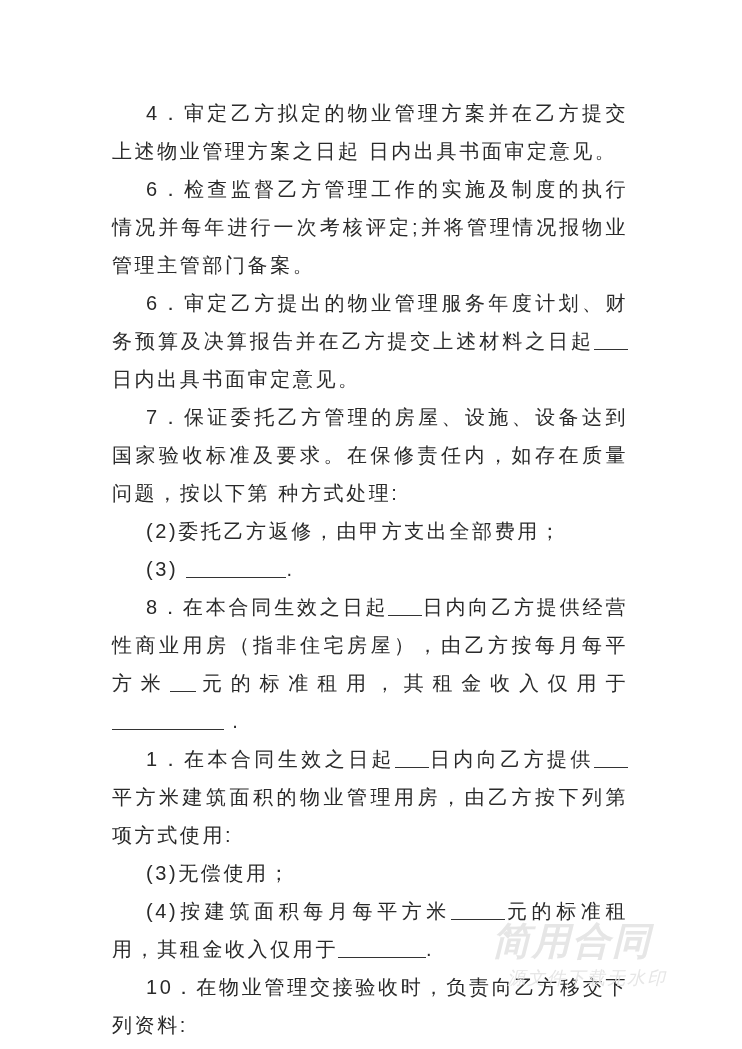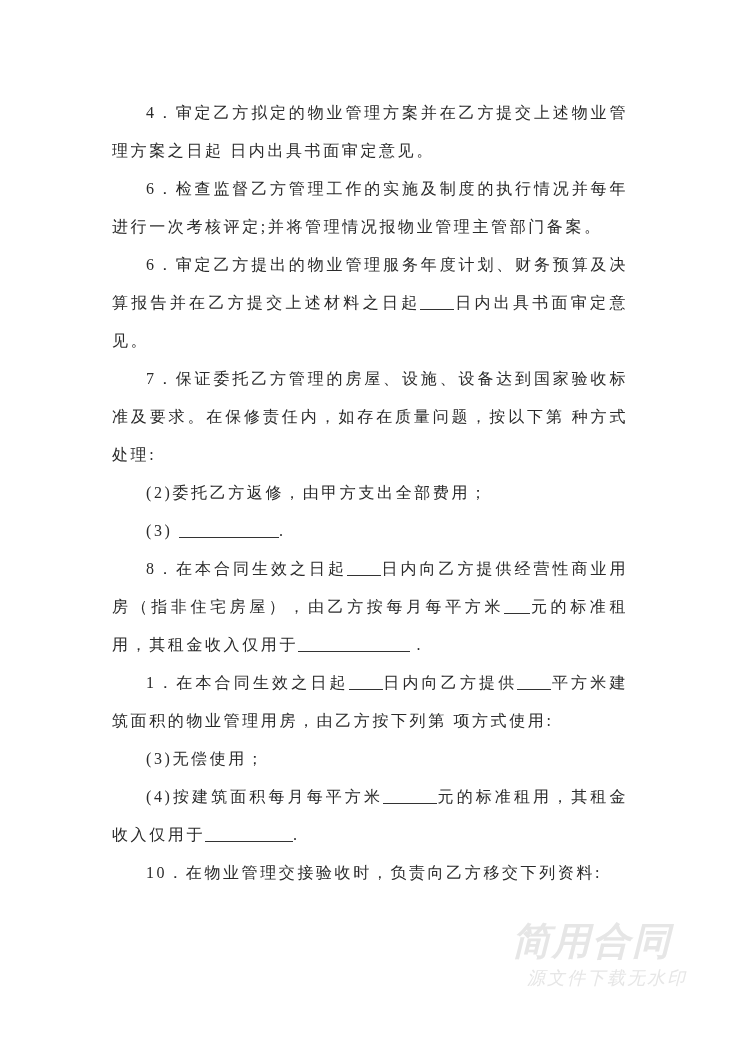--- a/index.html
+++ b/index.html
@@ -1,26 +1,26 @@
 <!DOCTYPE html>
 <html><head>
 <meta charset="utf-8">
 <style>
   html, body { margin: 0; padding: 0; background: #ffffff; }
   body { width: 742px; height: 1049px; position: relative; overflow: hidden; }
   .page {
     position: absolute; left: 112px; top: 94px; width: 516px;
-    font-family: Liberation Serif, serif;
-    font-size: 16px; color: #2a2a2a;
+    font-family: Liberation Sans, sans-serif;
+    font-size: 20px; color: #2a2a2a;
   }
   .p { line-height: 38px; text-align: justify; letter-spacing: 2.6px; }
   .ind { text-indent: 34px; }
   .blank { display: inline-block; border-bottom: 1px solid #333; height: 16px; vertical-align: -2px; }
   .watermark {
-    position: absolute; left: 512px; top: 918px; width: 200px;
+    position: absolute; left: 492px; top: 918px; width: 200px;
     font-family: "DejaVu Sans", sans-serif; color: #e6e6e6; font-style: italic;
   }
   .wm1 { font-size: 38px; font-weight: bold; letter-spacing: 2px; line-height: 46px; }
   .wm2 { font-size: 18px; font-weight: normal; letter-spacing: 2px; line-height: 28px; margin-left: 15px; }
 </style>
 </head>
 <body>
 
 <div class="page">
   <div class="p ind">

